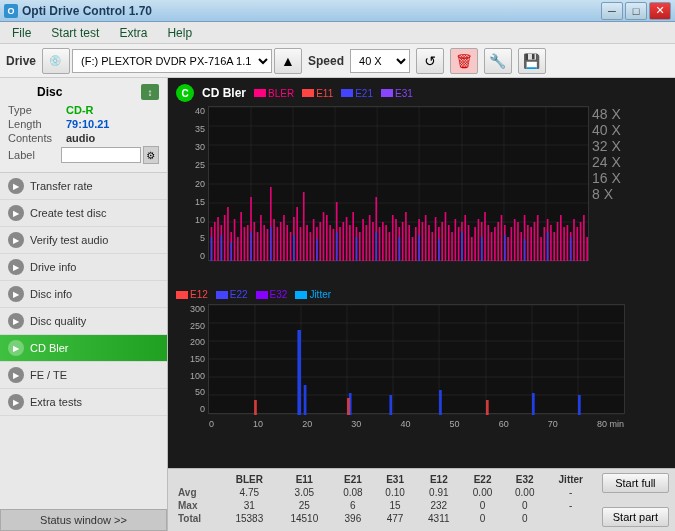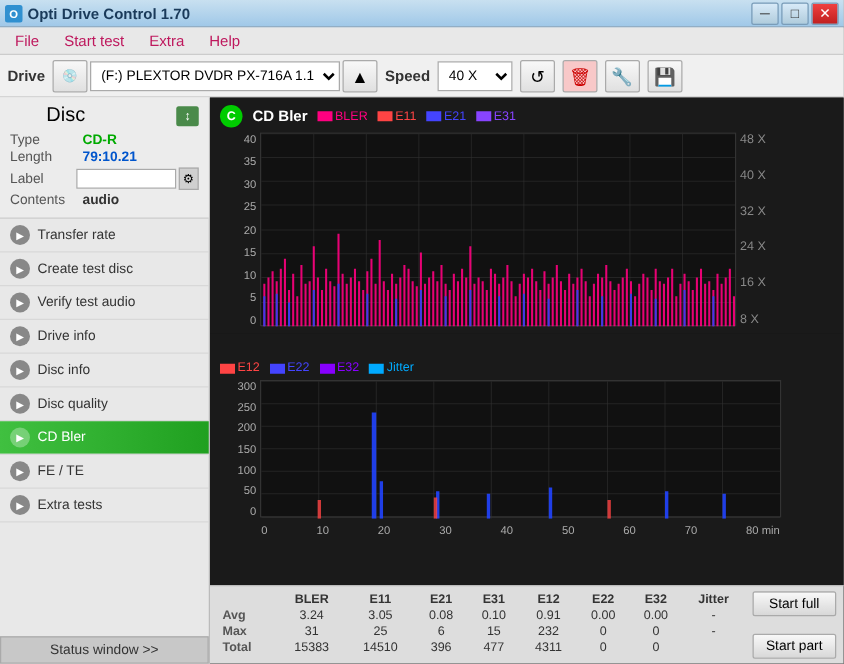--- a/index.html
+++ b/index.html
@@ -60,21 +60,21 @@
       display: flex;
       align-items: center;
       padding: 0 4px;
       border-bottom: 1px solid #ccc;
       gap: 4px;
     }
     .menu-item {
       padding: 2px 8px;
       cursor: pointer;
       font-size: 12px;
-      color: #be185d;
+      color: #14532d;
       border-radius: 2px;
     }
 
     
     .toolbar {
       background: #f0f0f0;
       height: 34px;
       display: flex;
       align-items: center;
       padding: 0 6px;
@@ -131,21 +131,21 @@
       padding: 6px 8px;
       border-bottom: 1px solid #ccc;
       background: #ececec;
     }
     .disc-header {
       display: flex;
       justify-content: space-between;
       align-items: center;
       margin-bottom: 4px;
     }
-    .disc-title { font-weight: normal; font-size: 16px; padding-left: 29px; }
+    .disc-title { font-weight: bold; font-size: 12px; padding-left: 29px; }
     .disc-arrow {
       width: 18px; height: 16px;
       background: #4a8a4a;
       color: white;
       display: flex; align-items: center; justify-content: center;
       font-size: 10px; border-radius: 2px; cursor: pointer;
     }
     .disc-row {
       display: flex;
       align-items: center;
@@ -311,27 +311,27 @@
       </div>
       <div class="disc-row">
         <span class="disc-key">Type</span>
         <span class="disc-val">CD-R</span>
       </div>
       <div class="disc-row">
         <span class="disc-key">Length</span>
         <span class="disc-val blue">79:10.21</span>
       </div>
       <div class="disc-row">
+        <span class="disc-key">Contents</span>
+        <span class="disc-val right">audio</span>
+      </div>
+      <div class="disc-row">
         <span class="disc-key">Label</span>
         <input class="label-input" type="text" style="">
         <div class="label-btn">⚙</div>
-      </div>
-      <div class="disc-row">
-        <span class="disc-key">Contents</span>
-        <span class="disc-val right">audio</span>
       </div>
     </div>
 
     <div>
       <div class="nav-item">
         <div class="nav-icon">▶</div>
         <span>Transfer rate</span>
       </div>
       <div class="nav-item">
         <div class="nav-icon">▶</div>
@@ -582,21 +582,21 @@
             <span>20</span>
             <span>30</span>
             <span>40</span>
             <span>50</span>
             <span>60</span>
             <span>70</span>
             <span>80 min</span>
           </div>
         </div>
 
-        <div style="width:36px;display:flex;flex-direction:column;justify-content:space-between;align-items:flex-start;padding-left:3px;font-size:10px;color:#888;height:155px;">
+        <div style="width:36px;display:flex;flex-direction:column;align-items:flex-start;padding-left:3px;font-size:14px;color:#888;height:155px;">
           <span>48 X</span>
           <span>40 X</span>
           <span>32 X</span>
           <span>24 X</span>
           <span>16 X</span>
           <span>8 X</span>
         </div>
       </div>
     </div>
 
@@ -698,21 +698,21 @@
               <th>E31</th>
               <th>E12</th>
               <th>E22</th>
               <th>E32</th>
               <th>Jitter</th>
             </tr>
           </thead>
           <tbody>
             <tr>
               <td class="col-label">Avg</td>
-              <td>3.24</td>
+              <td>4.75</td>
               <td>3.05</td>
               <td>0.08</td>
               <td>0.10</td>
               <td>0.91</td>
               <td>0.00</td>
               <td>0.00</td>
               <td>-</td>
             </tr>
             <tr>
               <td class="col-label">Max</td>

